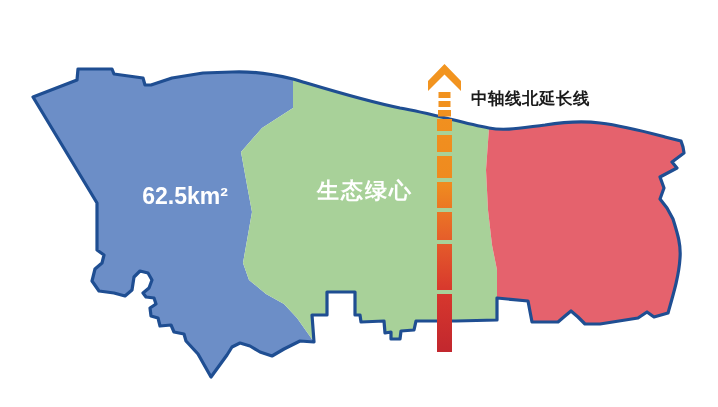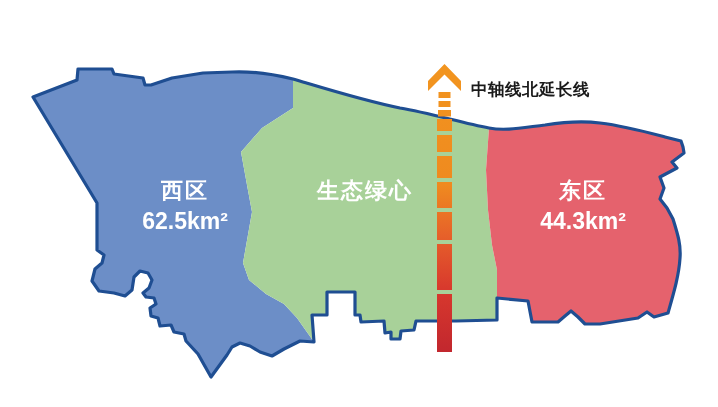--- a/index.html
+++ b/index.html
@@ -18,21 +18,21 @@
     text-align:center;
     color:#ffffff;
     font-weight:bold;
     white-space:nowrap;
     pointer-events:none;
   }
   .region-name{font-size:22px;line-height:25px;letter-spacing:2px;}
   .region-area{font-size:23px;line-height:24px;margin-top:6px;letter-spacing:0px;}
   .axis-label{
     position:absolute;
-    left:471px;top:79px;
+    left:471px;top:88px;
     font-size:16.5px;
     font-weight:bold;
     color:#1a1a1a;
     letter-spacing:0.5px;
     white-space:nowrap;
   }
 </style>
 </head>
 <body>
 
@@ -91,28 +91,23 @@
       <rect x="437" y="135" width="15" height="17"></rect>
       <rect x="437" y="156" width="15" height="22"></rect>
       <rect x="437" y="182" width="15" height="26"></rect>
       <rect x="437" y="212" width="15" height="28"></rect>
       <rect x="437" y="244" width="15" height="46"></rect>
       <rect x="437" y="294" width="15" height="58"></rect>
     </g>
   </svg>
 
   <div class="region-label" style="left:185px">
-    <div class="region-name">西区</div>
     <div class="region-area">62.5km²</div>
   </div>
 
   <div class="region-label" style="left:365px">
     <div class="region-name">生态绿心</div>
   </div>
 
-  <div class="region-label" style="left:583px">
-    <div class="region-name">东区</div>
-    <div class="region-area">44.3km²</div>
-  </div>
 
   <div class="axis-label">中轴线北延长线</div>
 
 </div>
 
 </body></html>

